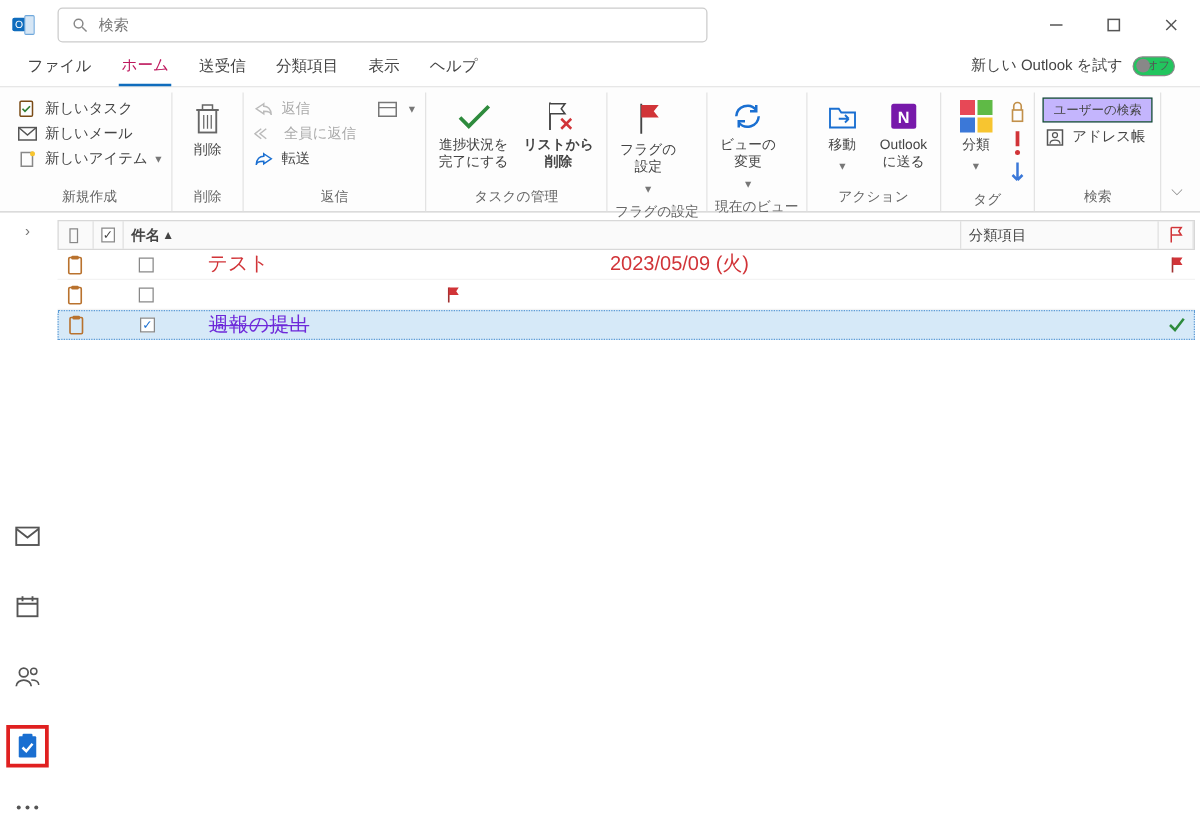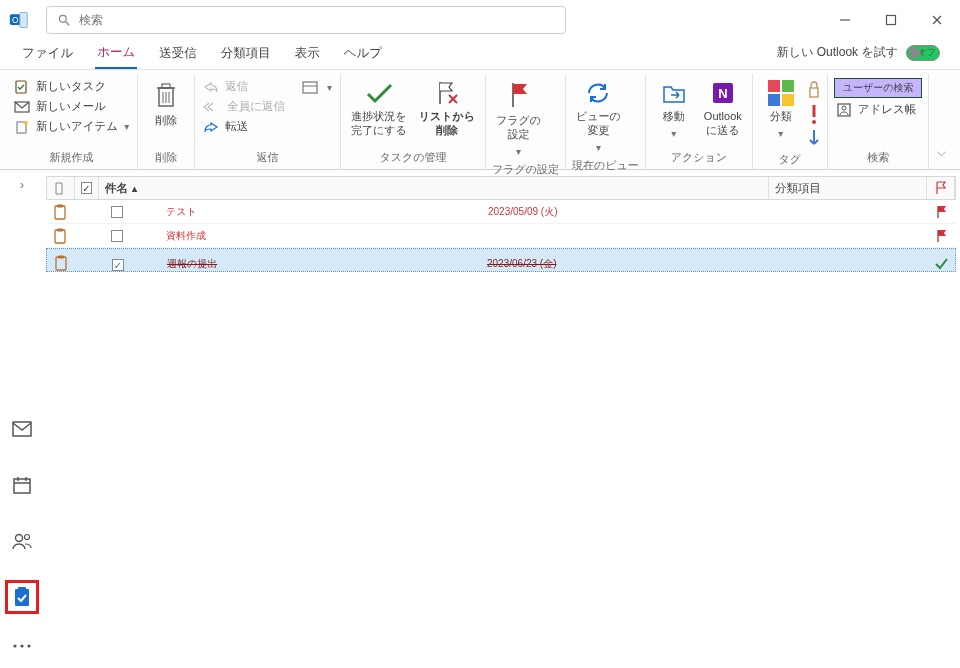--- a/index.html
+++ b/index.html
@@ -45,25 +45,25 @@
 .rail-ic { width:34px; height:34px; display:flex; align-items:center; justify-content:center; color:#555; }
 .rail-ic.highlight { border:3px solid #e02020; color:#1a6fd1; }
 .main { flex:1; padding:6px 4px 0 2px; }
 
 
 .thead { display:flex; align-items:center; height:24px; border:1px solid #d8d8d8; background:#fafafa; font-size:11.5px; color:#444; }
 .thead .col { border-right:1px solid #e0e0e0; height:100%; display:flex; align-items:center; padding:0 6px; gap:4px; }
 .thead .c-att{width:28px;} .thead .c-chk{width:24px;} .thead .c-sub{flex:1;font-weight:bold;} .thead .c-due{width:220px;} .thead .c-cat{width:158px;} .thead .c-flag{width:28px; justify-content:center;}
 .addrow { display:flex; align-items:center; height:22px; font-size:11.5px; color:#888; border-bottom:1px solid #eee; }
 .addrow .pad{width:52px;} 
-.trow { display:flex; align-items:center; height:24px; font-size:10px; border-bottom:1px solid #f3f3f3;gap:31px; }
+.trow { display:flex; align-items:center; height:24px; font-size:16px; border-bottom:1px solid #f3f3f3;gap:31px; }
 .trow .c-att{width:28px; display:flex; justify-content:center;} .trow .c-chk{width:24px; display:flex; justify-content:center;}
 .trow .c-sub{flex:1; padding-left:6px;} .trow .c-due{width:220px;} .trow .c-cat{width:158px;} .trow .c-flag{width:28px; display:flex; justify-content:center;}
 .trow.overdue { color:#d13438; }
-.trow.done { color:#7f1d1d; background:#d6e9f8; border:1px dotted #5c9bd5;align-items:flex-end; }
+.trow.done { color:#6d28d9; background:#d6e9f8; border:1px dotted #5c9bd5; }
 .trow.done .c-sub span, .trow.done .c-due span { text-decoration:line-through; }
 .cb { width:12px; height:12px; border:1px solid #888; display:inline-flex; align-items:center; justify-content:center; font-size:10px; background:#fff;}
 .cb.checked::after{content:"✓"; color:#1a6fd1; }
 .sort-arrow{font-size:10px;}
 </style>
 </head>
 <body>
 
 <div class="titlebar">
   <div class="app-icon">
@@ -415,41 +415,39 @@
         <div class="trow overdue">
           <div class="c-att">
             <svg width="14" height="16">
               <rect x="2" y="2" width="10" height="13" rx="1" fill="none" stroke="#b9722e" stroke-width="1.3"></rect>
               <rect x="4" y="0.5" width="6" height="3" rx="1" fill="#b9722e"></rect>
             </svg>
           </div>
           <div class="c-chk">
             <span class="cb"></span>
           </div>
-          <div class="c-sub"><span>資料作成</span></div>
           <div class="c-cat"></div>
           <div class="c-flag">
             <svg width="12" height="14">
               <path d="M2 1v12" stroke="#a03030" stroke-width="1.3"></path>
               <path d="M2 1h8l-2 3 2 3H2" fill="#d13438"></path>
             </svg>
           </div>
         </div>
         <div class="trow done">
           <div class="c-att">
             <svg width="14" height="16">
               <rect x="2" y="2" width="10" height="13" rx="1" fill="none" stroke="#b9722e" stroke-width="1.3"></rect>
               <rect x="4" y="0.5" width="6" height="3" rx="1" fill="#b9722e"></rect>
             </svg>
           </div>
           <div class="c-chk">
             <span class="cb checked"></span>
           </div>
           <div class="c-sub"><span>週報の提出</span></div>
-          <div class="c-due"><span>2023/06/23 (金)</span></div>
           <div class="c-cat"></div>
           <div class="c-flag">
             <svg width="14" height="14">
               <path d="M2 7l4 4 7-9" fill="none" stroke="#2e8b3d" stroke-width="2"></path>
             </svg>
           </div>
         </div>
       </div>
   </div>
 </div>

